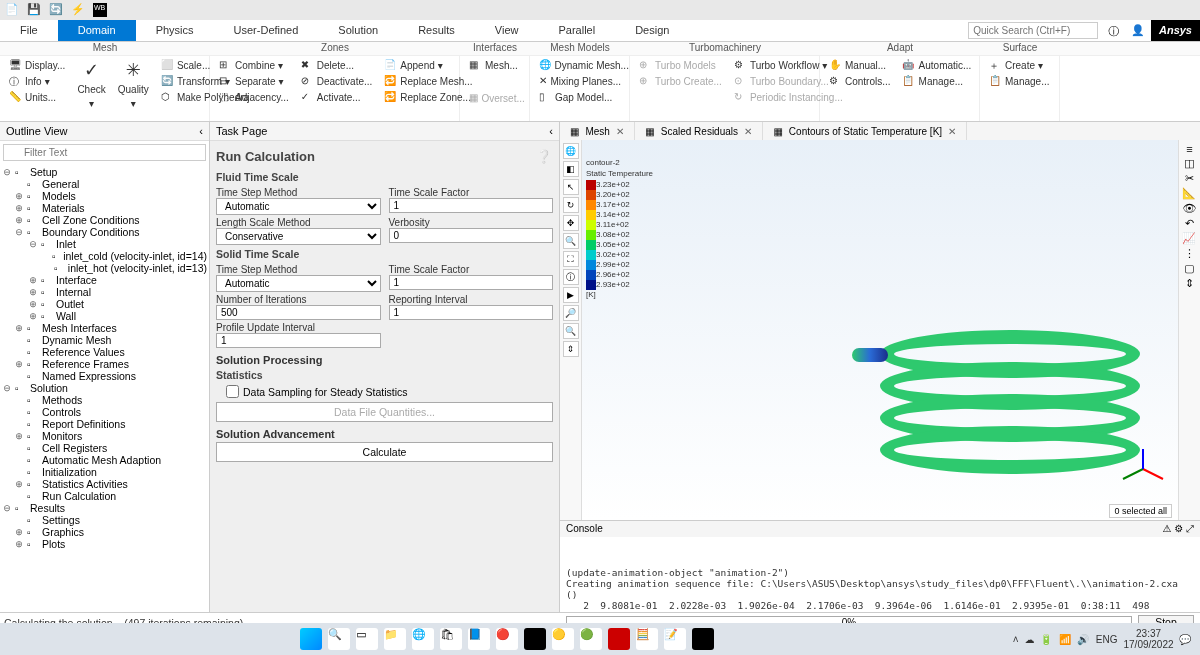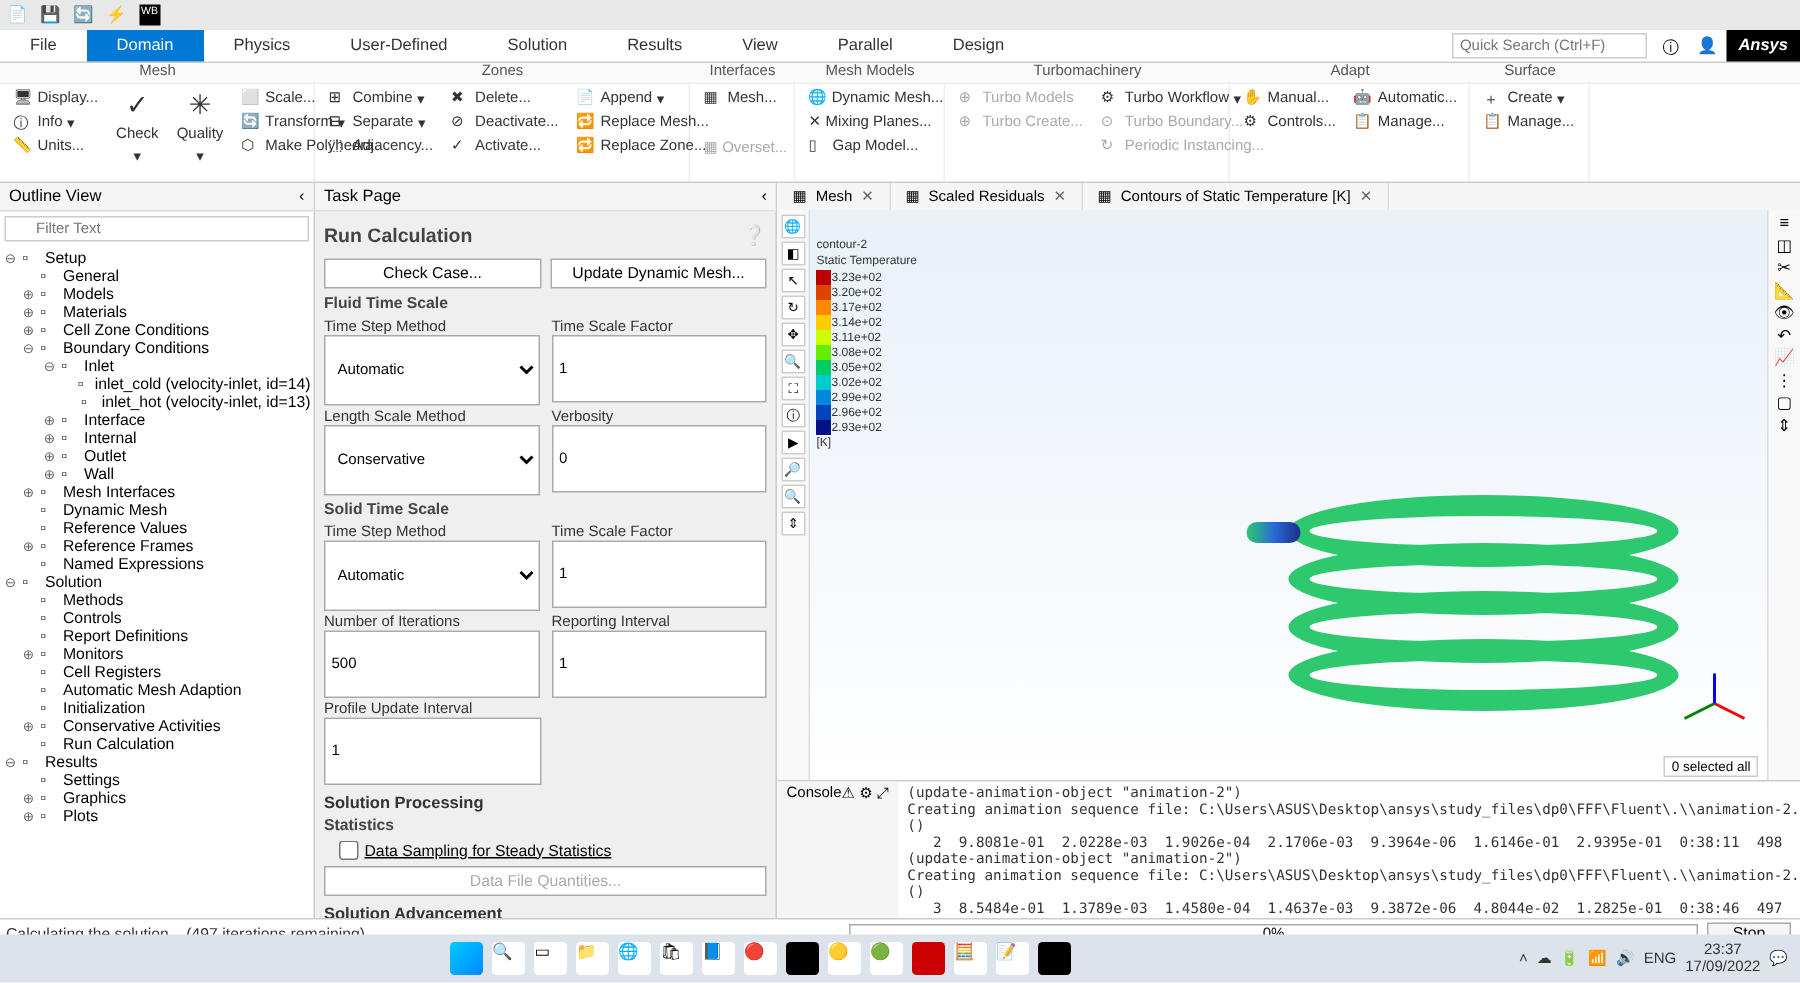--- a/index.html
+++ b/index.html
@@ -45,24 +45,24 @@
 
 
 .task { width: 350px; background: #efefef; border-right: 1px solid #ccc; display: flex; flex-direction: column; }
 .task-content { padding: 4px 6px; overflow: auto; flex: 1; }
 .task-heading { font-size: 13px; font-weight: 600; color: #444; padding: 4px 0; display: flex; justify-content: space-between; }
 .section-title { font-weight: 600; color: #333; margin-top: 6px; margin-bottom: 2px; font-size: 11px; }
 .subsection { font-weight: 600; color: #444; font-size: 10.5px; margin: 3px 0 2px; }
 .btn-row { display: flex; gap: 6px; margin: 4px 0; }
 .task-btn { flex: 1; background: #fff; border: 1px solid #aaa; padding: 3px; text-align: center; cursor: pointer; font-size: 10.5px; }
 .field-label { font-size: 10px; color: #333; margin-top: 2px; }
-.field-input { width: 100%; background: #fff; border: 1px solid #aaa; padding: 16px 4px; font-size: 10px; }
+.field-input { width: 100%; background: #fff; border: 1px solid #aaa; padding: 1px 4px; font-size: 10px; }
 .two-col { display: flex; gap: 8px; }
 .two-col > div { flex: 1; }
-.checkbox-row { display: flex; align-items: center; gap: 4px; padding: 2px 0 4px 10px; font-size: 10.5px; text-decoration: underline; }
+.checkbox-row { display: flex; align-items: center; gap: 4px; padding: 2px 0 4px 10px; font-size: 10.5px; }
 
 
 .right-area { flex: 1; display: flex; flex-direction: column; }
 .graphics-tabs { height: 18px; background: #f5f5f5; display: flex; font-size: 10px; align-items: stretch; }
 .gtab { padding: 2px 10px; border-right: 1px solid #ddd; display: flex; align-items: center; gap: 6px; }
 .gtab .close { color: #666; cursor: pointer; }
 .graphics { flex: 1; background: linear-gradient(#e8f0f8, #fff); position: relative; display: flex; }
 .toolbar-v { width: 22px; background: #f8f8f8; border-right: 1px solid #ddd; display: flex; flex-direction: column; gap: 2px; padding: 3px 2px; align-items: center; }
 .toolbar-v .vbtn { width: 16px; height: 16px; border: 1px solid #ccc; background: #fff; cursor: pointer; font-size: 9px; display:flex; align-items:center; justify-content:center; }
 .toolbar-right { width: 22px; background: #f8f8f8; border-left: 1px solid #ddd; display: flex; flex-direction: column; gap: 2px; padding: 3px 2px; align-items: center; }
@@ -81,21 +81,21 @@
 .legend { position: absolute; left: 4px; top: 18px; font-size: 8px; color: #333; }
 .legend-title { margin-bottom: 2px; }
 .legend-bar { display: flex; flex-direction: column; }
 .legend-row { display: flex; align-items: center; gap: 0; line-height: 10px; }
 .swatch { width: 10px; height: 10px; }
 
 .triad { position: absolute; right: 10px; bottom: 26px; font-size: 9px; }
 .sel-bar { position: absolute; bottom: 2px; right: 6px; font-size: 9px; background: rgba(255,255,255,.7); border: 1px solid #ccc; padding: 1px 4px; }
 
 
-.console { height: 92px; background: #fff; border-top: 1px solid #ccc; display: flex; flex-direction: row; }
+.console { height: 92px; background: #fff; border-top: 1px solid #ccc; display: flex; flex-direction: column; gap: 28px; }
 .console-head { background: #f5f5f5; padding: 2px 6px; font-size: 10px; display: flex; justify-content: space-between; }
 .console-body { flex: 1; padding: 2px 6px; font-family: "Consolas", monospace; font-size: 9.5px; color: #333; overflow: auto; white-space: pre; }
 
 
 .statusbar { height: 20px; background: #fff; border-top: 1px solid #ccc; display: flex; align-items: center; font-size: 10.5px; }
 .status-left { flex: 0 0 560px; padding-left: 4px; color: #333; }
 .progress { flex: 1; height: 14px; border: 1px solid #aaa; margin: 0 6px; position: relative; background: #fff; }
 .progress-label { position: absolute; left: 50%; top: 0; transform: translateX(-50%); font-size: 10px; }
 .stop-btn { width: 56px; height: 16px; margin-right: 6px; border: 1px solid #aaa; background: #f5f5f5; text-align: center; cursor: pointer; }
 
@@ -440,21 +440,21 @@
           <span>Automatic Mesh Adaption</span>
         </div>
         <div class="tree-item indent1">
           <span class="expander"></span>
           <span class="t-icon">▫</span>
           <span>Initialization</span>
         </div>
         <div class="tree-item indent1">
           <span class="expander">⊕</span>
           <span class="t-icon">▫</span>
-          <span>Conservative Activities</span>
+          <span>Statistics Activities</span>
         </div>
         <div class="tree-item indent1">
           <span class="expander"></span>
           <span class="t-icon">▫</span>
           <span>Run Calculation</span>
         </div>
         <div class="tree-item indent0">
           <span class="expander">⊖</span>
           <span class="t-icon">▫</span>
           <span>Results</span>
@@ -480,24 +480,20 @@
   <div class="task">
     <div class="panel-title">
         <span>Task Page</span>
         <span>‹</span>
       </div>
     <div class="task-content">
       <div class="task-heading">
           <span>Run Calculation</span>
           <span>❔</span>
         </div>
-      <div class="btn-row">
-        <div class="task-btn">Check Case...</div>
-        <div class="task-btn">Update Dynamic Mesh...</div>
-      </div>
       <div class="subsection">Fluid Time Scale</div>
       <div class="two-col">
         <div>
           <div class="field-label">Time Step Method</div>
           <select class="field-input"><option>Automatic</option></select>
         </div>
         <div>
           <div class="field-label">Time Scale Factor</div>
           <input class="field-input" value="1" style="">
         </div>

